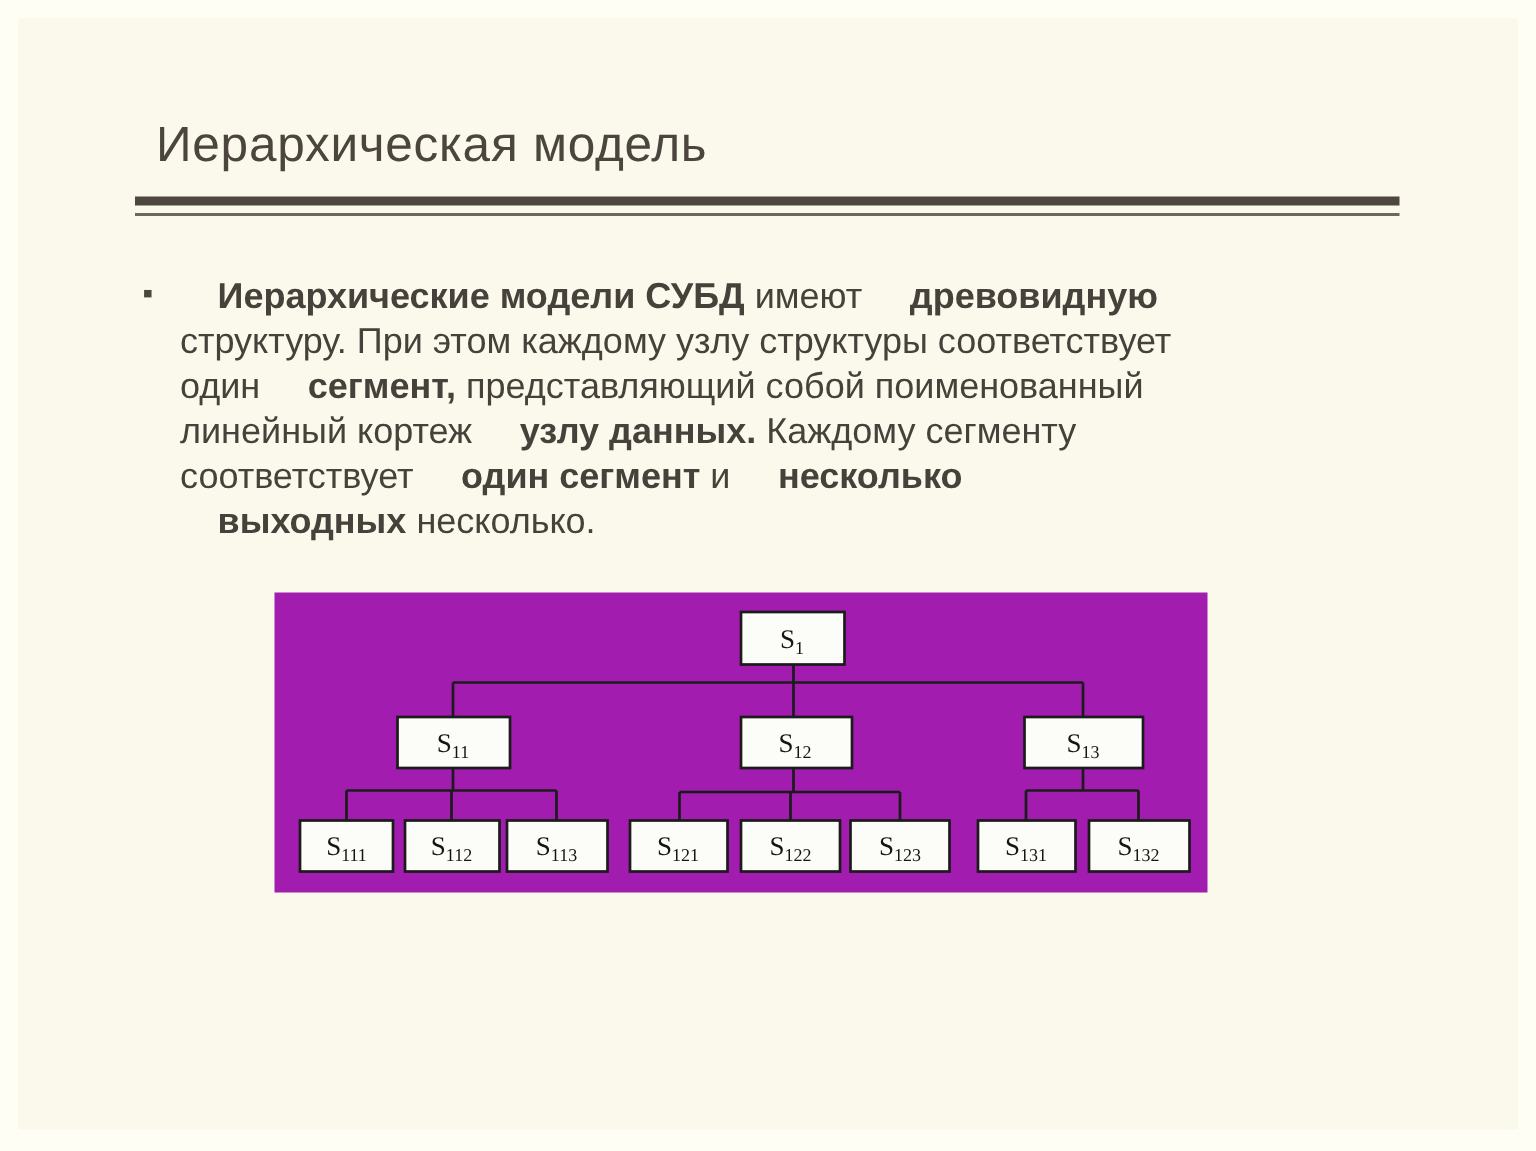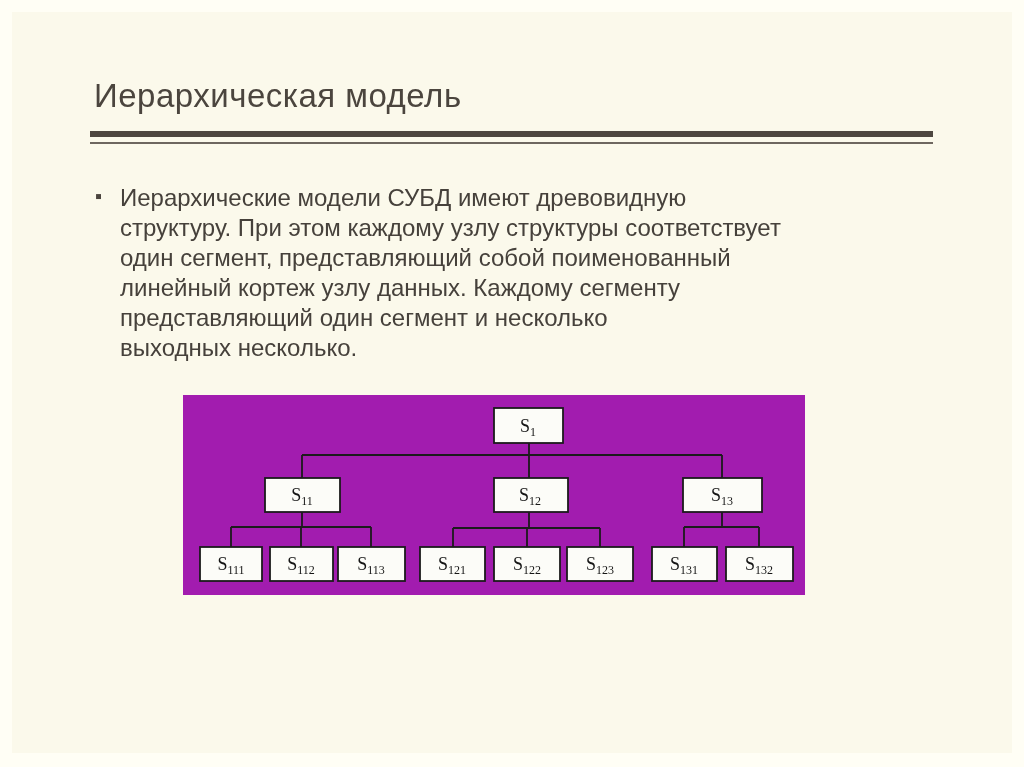--- a/index.html
+++ b/index.html
@@ -13,21 +13,21 @@
     width: 1024px; height: 767px;
     background: #FFFEF5;
   }
   .slide {
     position: absolute;
     left: 12px; top: 12px; right: 12px; bottom: 14px;
     background: #FBF9EB;
   }
   .slide-title {
     position: absolute;
-    left: 82px; top: 66px;          
+    left: 92px; top: 66px;          
     font-size: 33px;
     line-height: 1.1;
     color: #4B453E;
     letter-spacing: 0.5px;
   }
   .rule-thick {
     position: absolute;
     left: 78px; top: 119px;
     width: 843px; height: 6px;
     background: #4E4740;
@@ -49,21 +49,21 @@
     left: 0; top: 2px;
     font-size: 20px;
     color: #4B453E;
   }
   .lines { margin-left: 25px; }
   .text-line {
     font-size: 24px;
     line-height: 30px;
     white-space: pre;
   }
-  .text-line .b { font-weight: normal; }
+  .text-line .b { font-weight: bold; margin-left: 25px; }
   .diagram {
     position: absolute;
     left: 171px; top: 383px;        
     width: 622px; height: 200px;
     background: #a21caf;
   }
   .diagram svg { display: block; }
   .node-label {
     font-family: "Liberation Serif", "DejaVu Serif", serif;
     font-size: 18px;
@@ -81,21 +81,21 @@
     <div class="rule-thick"></div>
     <div class="rule-thin"></div>
 
     <div class="content">
       <span class="bullet">▪</span>
       <div class="lines">
           <div class="text-line"><span class="b">Иерархические модели СУБД</span><span> имеют </span><span class="b">древовидную</span></div>
           <div class="text-line"><span>структуру. При этом каждому узлу структуры соответствует</span></div>
           <div class="text-line"><span>один </span><span class="b">сегмент,</span><span> представляющий собой поименованный</span></div>
           <div class="text-line"><span>линейный кортеж </span><span class="b">узлу данных.</span><span> Каждому сегменту</span></div>
-          <div class="text-line"><span>представляющий </span><span class="b">один сегмент</span><span> и </span><span class="b">несколько</span></div>
+          <div class="text-line"><span>соответствует </span><span class="b">один сегмент</span><span> и </span><span class="b">несколько</span></div>
           <div class="text-line"><span class="b">выходных</span><span> несколько.</span></div>
         </div>
     </div>
 
     <div class="diagram">
       <svg width="622" height="200" viewBox="0 0 622 200">
         <path d="M346 48 V60 M119 60 H539 M119 60 V83 M346 60 V83 M539 60 V83
                  M119 117 V132 M48 132 H188 M48 132 V152 M118 132 V152 M188 132 V152
                  M346 117 V133 M270 133 H417 M270 133 V152 M344 133 V152 M417 133 V152
                  M539 117 V132 M501 132 H576 M501 132 V152 M576 132 V152" fill="none" stroke="#1B1B1B" stroke-width="1.8"></path>

